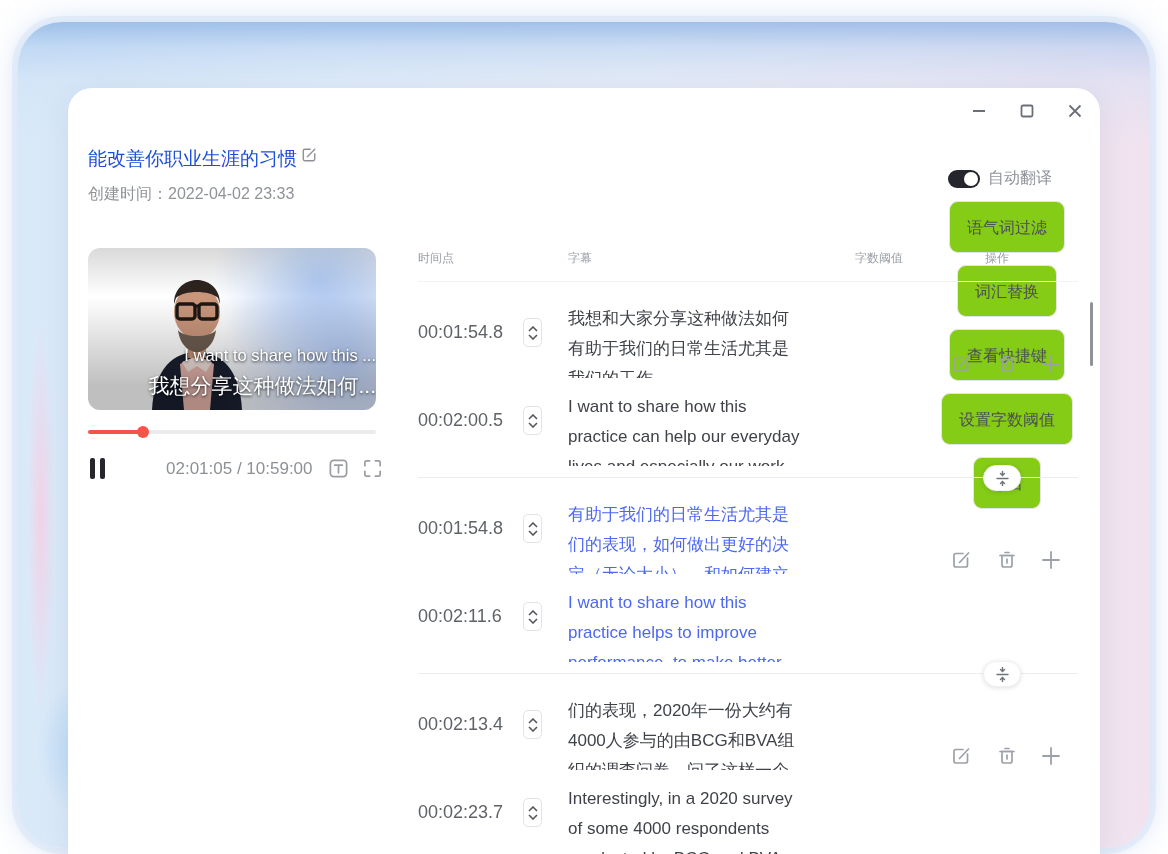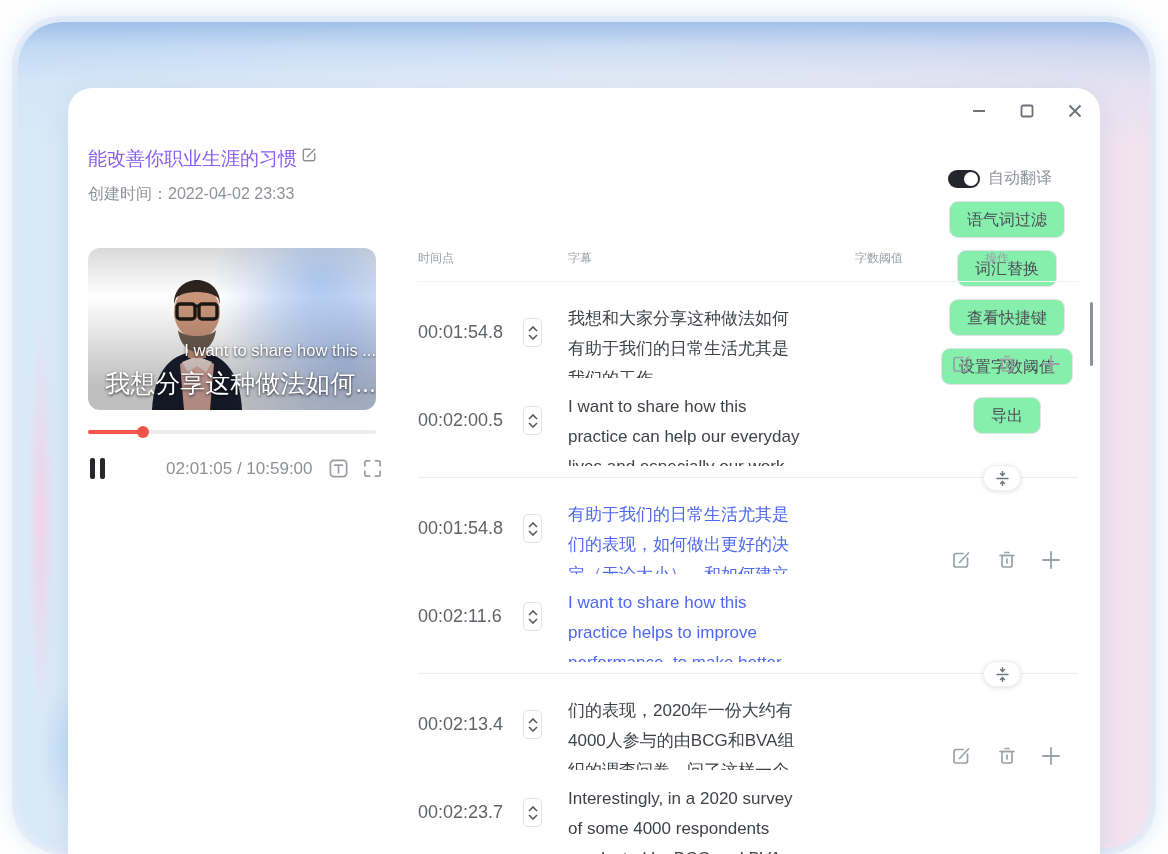--- a/index.html
+++ b/index.html
@@ -31,33 +31,33 @@
     box-shadow:0 6px 30px rgba(120,140,180,.18);
   }
 
   
   .win-controls{ position:absolute; top:12px; right:14px; display:flex; gap:26px; }
   .wc{ width:22px; height:22px; background:none; border:none; cursor:pointer;
        display:flex; align-items:center; justify-content:center; color:#6b6f76; }
   .wc svg{ display:block; }
 
   
-  .app-title{ position:absolute; left:20px; top:58px; font-size:19px; color:#8b5cf6; }
+  .app-title{ position:absolute; left:20px; top:58px; font-size:19px; color:#1d4ed8; }
   .title-edit{ position:absolute; left:232px; top:58px; background:none; border:none;
        color:#8c9096; cursor:pointer; }
   .created{ position:absolute; left:20px; top:96px; font-size:16px; color:#8f9398; }
 
   .toolbar{ position:absolute; top:80px; right:27px; display:flex; align-items:center; gap:12px;flex-direction:column; }
   .toggle-group{ display:flex; align-items:center; gap:8px; margin-right:14px; }
   .toggle{ width:32px; height:18px; border-radius:10px; background:var(--toggle);
        position:relative; cursor:pointer; border:none; }
   .toggle .knob{ position:absolute; right:2px; top:2px; width:14px; height:14px;
        border-radius:50%; background:#fff; }
   .toggle-label{ font-size:16px; color:#8f939a; }
-  .tb{ height:37px; padding:8px 17px; font-size:16px; color:#4c4f55; background:#86efac;
+  .tb{ height:52px; padding:16px 17px; font-size:16px; color:#4c4f55; background:#84cc16;
        border:1px solid var(--border); border-radius:9px; cursor:pointer;
        font-family:"Liberation Sans", sans-serif; }
 
   
   .thumb{ position:absolute; left:20px; top:160px; width:288px; height:162px;
       border-radius:12px; overflow:hidden; cursor:pointer;
       background:
         linear-gradient(90deg, #4b2823 0%, #402420 13%, rgba(64,36,32,0) 14%),
         radial-gradient(closest-side at 30% 18%, #41602f, rgba(65,96,47,0) 60%),
         radial-gradient(closest-side at 48% 40%, #36512a, rgba(54,81,42,0) 55%),
@@ -68,21 +68,21 @@
     content:""; position:absolute; inset:0;
     background:
       radial-gradient(circle at 80% 20%, rgba(80,140,230,.35), rgba(80,140,230,0) 40%),
       radial-gradient(circle at 90% 70%, rgba(40,90,190,.3), rgba(40,90,190,0) 45%),
       linear-gradient(180deg, rgba(0,0,0,.15), rgba(0,0,0,0) 30%, rgba(0,0,0,.25) 85%);
   }
   .thumb svg.person{ position:absolute; left:34px; top:8px; }
   .thumb-subs{ position:absolute; left:0; right:0; bottom:10px; text-align:right;
       color:#fff; z-index:2; text-shadow:0 1px 3px rgba(0,0,0,.8); }
   .thumb-subs .en{ font-size:16.5px; margin-bottom:7px; }
-  .thumb-subs .zh{ font-size:25px; }
+  .thumb-subs .zh{ font-size:21px; }
 
   .progress{ position:absolute; left:20px; top:338px; width:288px; height:12px; cursor:pointer; }
   .progress .track{ position:absolute; top:4px; left:0; right:0; height:4px;
       border-radius:2px; background:#ececee; }
   .progress .fill{ position:absolute; top:4px; left:0; height:4px; border-radius:2px;
       background:var(--red); }
   .progress .pknob{ position:absolute; top:0; width:12px; height:12px; border-radius:50%;
       background:var(--red); }
 
   .pctrl{ position:absolute; left:20px; top:368px; width:288px; height:26px; }

